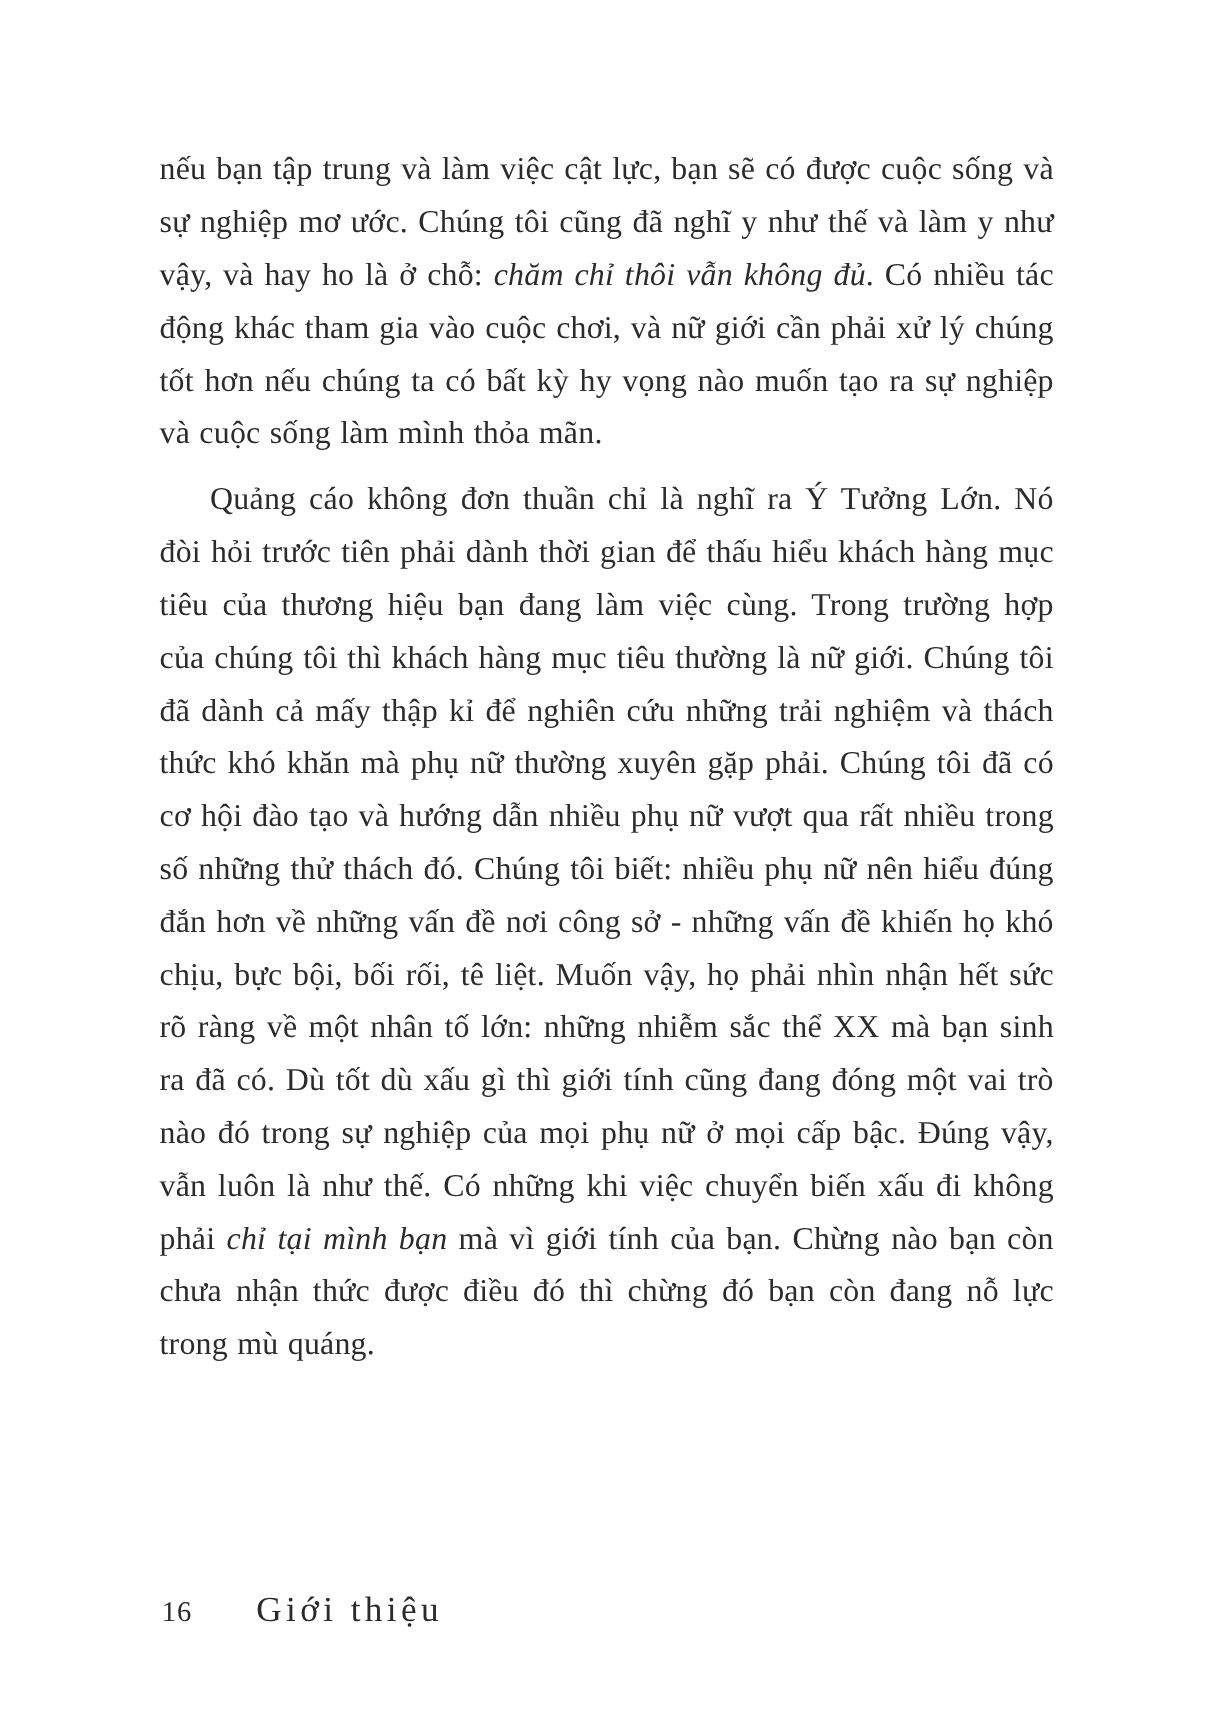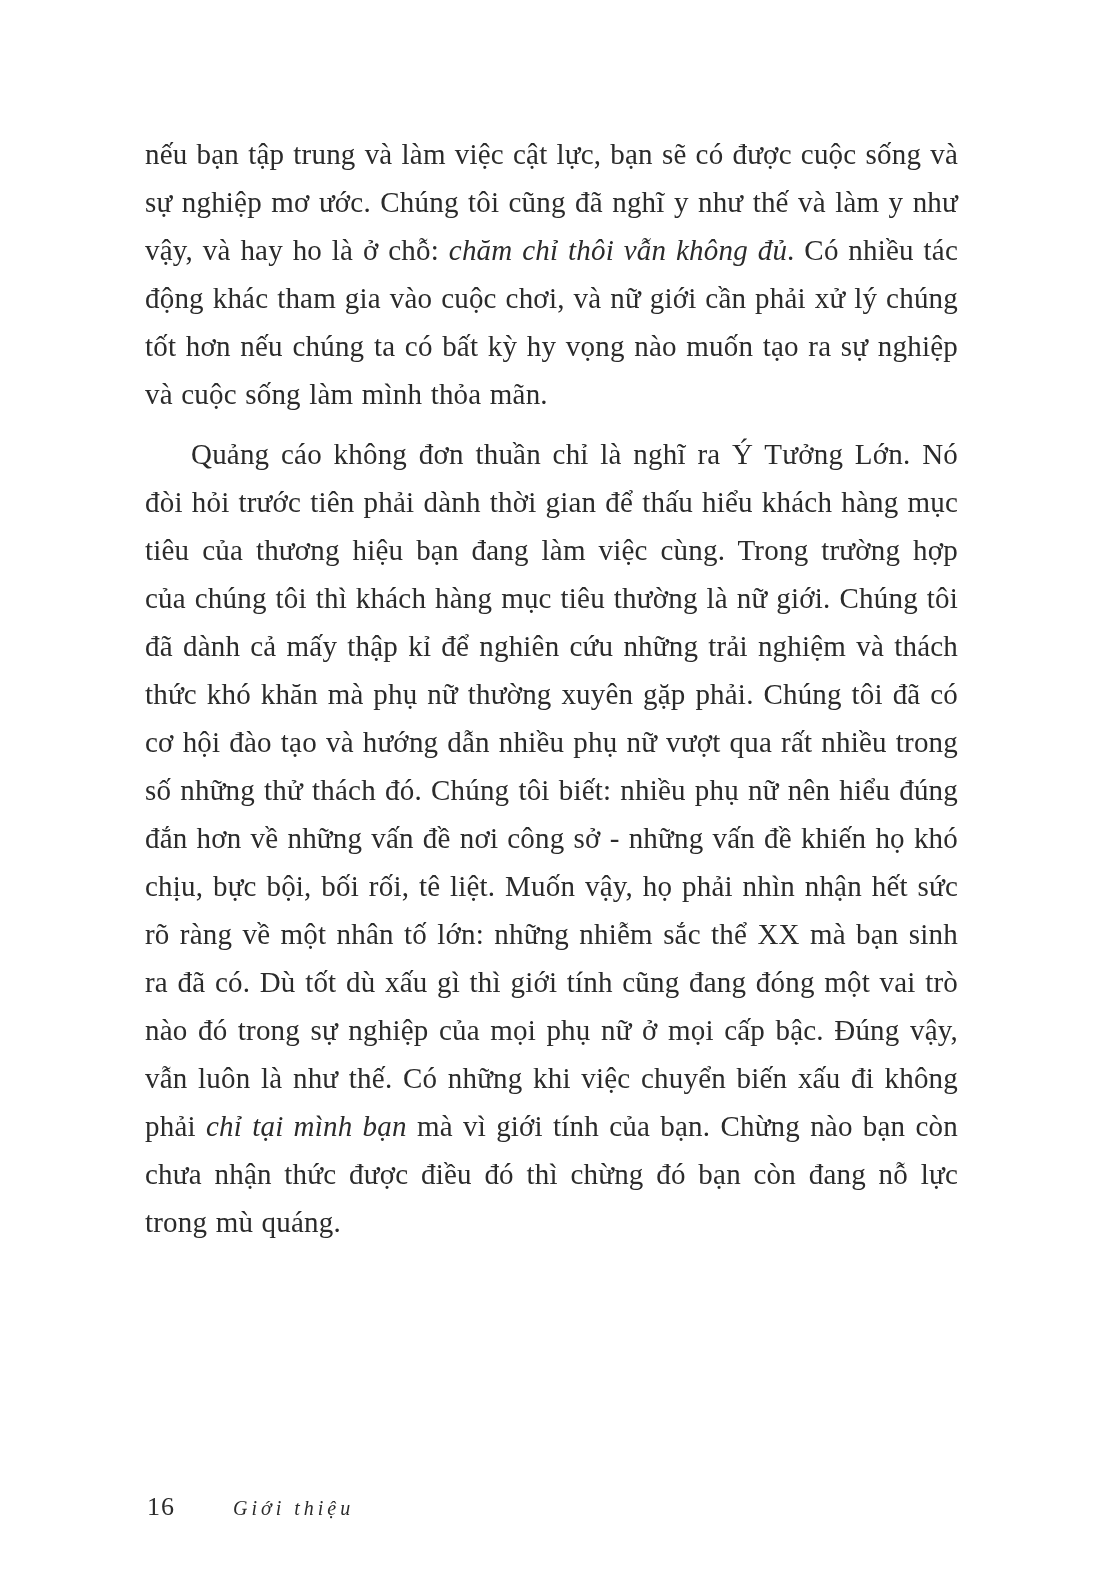--- a/index.html
+++ b/index.html
@@ -41,30 +41,28 @@
   }
   .footer {
     position: absolute;
     left: 147px;
     top: 1448px;
     font-size: 26px;
     line-height: 30px;
     color: #2b2b2b;
     display: flex;
     align-items: baseline;
-    margin-top: 44px;
   }
   .footer .pagenum {
     font-style: normal;
     letter-spacing: 1px;
   }
   .footer .section {
     margin-left: 58px;
-    font-style: italic;
-    font-size: 20px;
+    font-size: 32px;
     letter-spacing: 4px;
   }
 </style>
 </head>
 <body>
 
 <div class="page">
 
   <div class="body-text">
 

